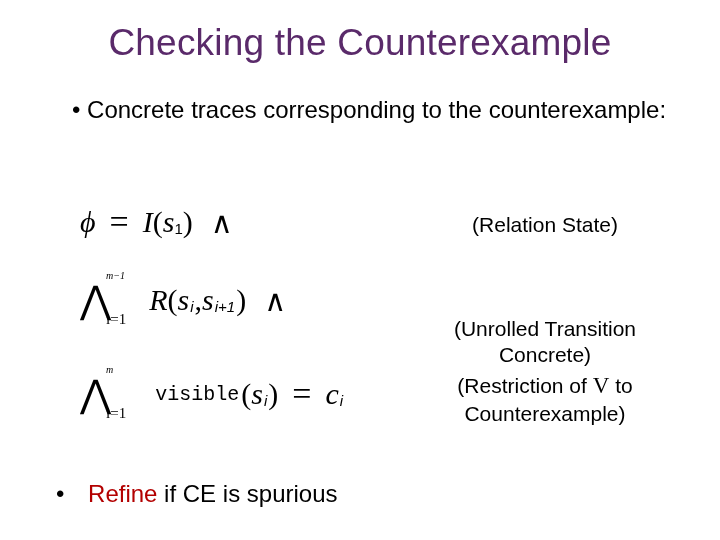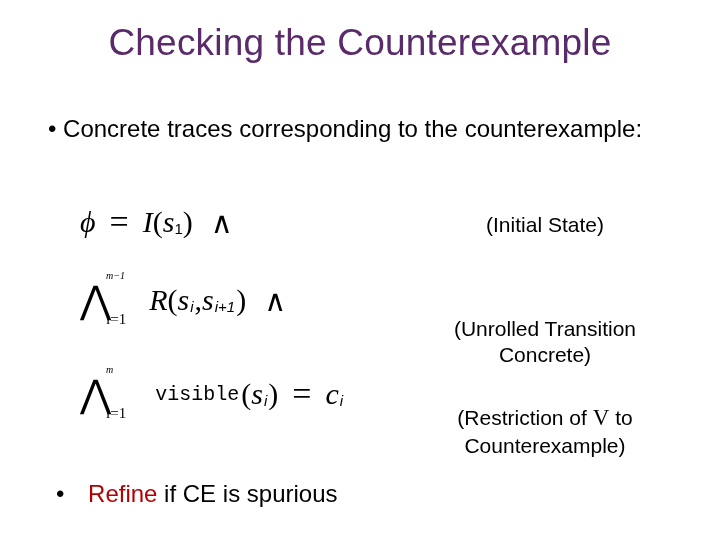--- a/index.html
+++ b/index.html
@@ -24,36 +24,35 @@
     left: 0;
     width: 720px;
     text-align: center;
     font-size: 37px;
     color: #5a2a6a;
     letter-spacing: 0.2px;
   }
   .bullet1 {
     position: absolute;
     top: 95px;
-    left: 48px;
+    left: 72px;
     width: 600px;
     font-size: 24px;
     line-height: 1.25;
-    margin-top: 19px;
   }
   .labels {
     position: absolute;
     right: 55px;
     font-size: 21px;
     text-align: center;
     line-height: 1.25;
   }
   .lbl1 { top: 212px; width: 240px; }
   .lbl2 { top: 280px; width: 240px; margin-top: 36px; }
-  .lbl3 { top: 372px; width: 240px; margin-top: 32px; }
+  .lbl3 { top: 372px; width: 240px; }
   .script-v {
     font-family: "Brush Script MT", "Segoe Script", cursive;
     font-size: 23px;
   }
   .bullet2 {
     position: absolute;
     top: 480px;
     left: 56px;
     font-size: 24px;
   }
@@ -155,21 +154,21 @@
   <div class="formula f1">
     <span class="sym">ϕ</span>
     <span class="eq">=</span>
     <span class="sym">I</span>
       <span class="sym-up">(</span>
       <span class="sym">s</span>
       <span class="subscr-up">1</span>
       <span class="sym-up">)</span>
     <span class="wedge">∧</span>
   </div>
-  <div class="labels lbl1">(Initial State)</div>
+  <div class="labels lbl1">(Relation State)</div>
 
   <div class="formula f2">
     <span class="bigwedge">
       <span>⋀</span>
       <span class="sup">m−1</span>
       <span class="sub">i=1</span>
     </span>
     <span class="after-big"></span>
     <span class="sym">R</span>
       <span class="sym-up">(</span>

